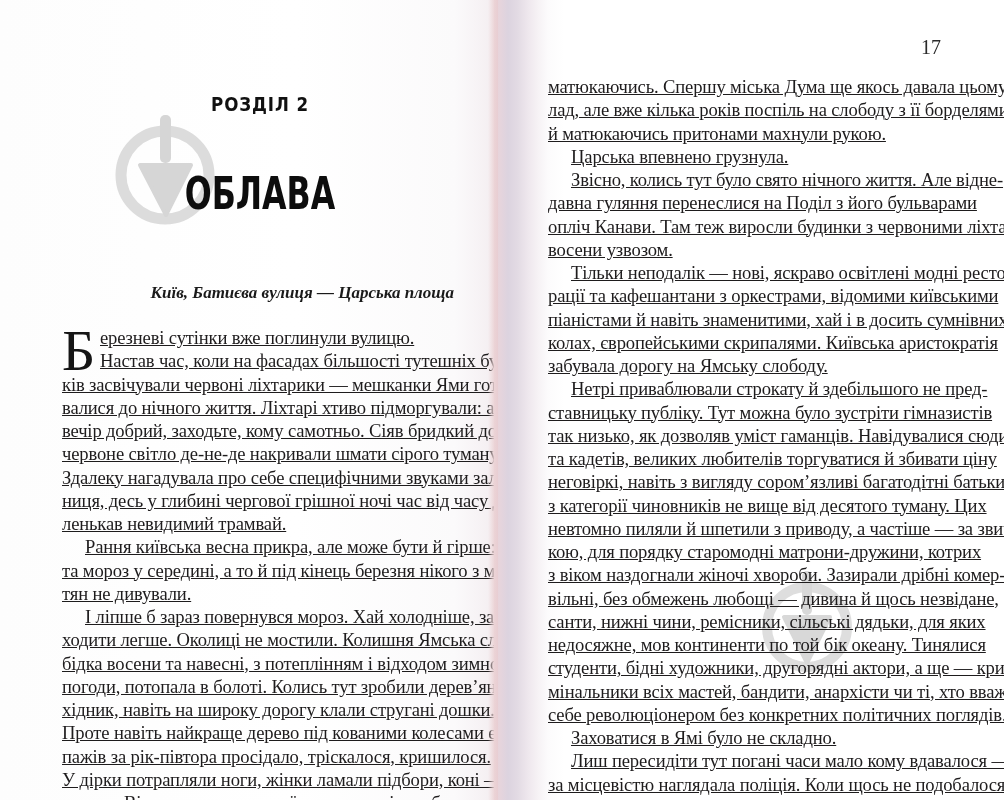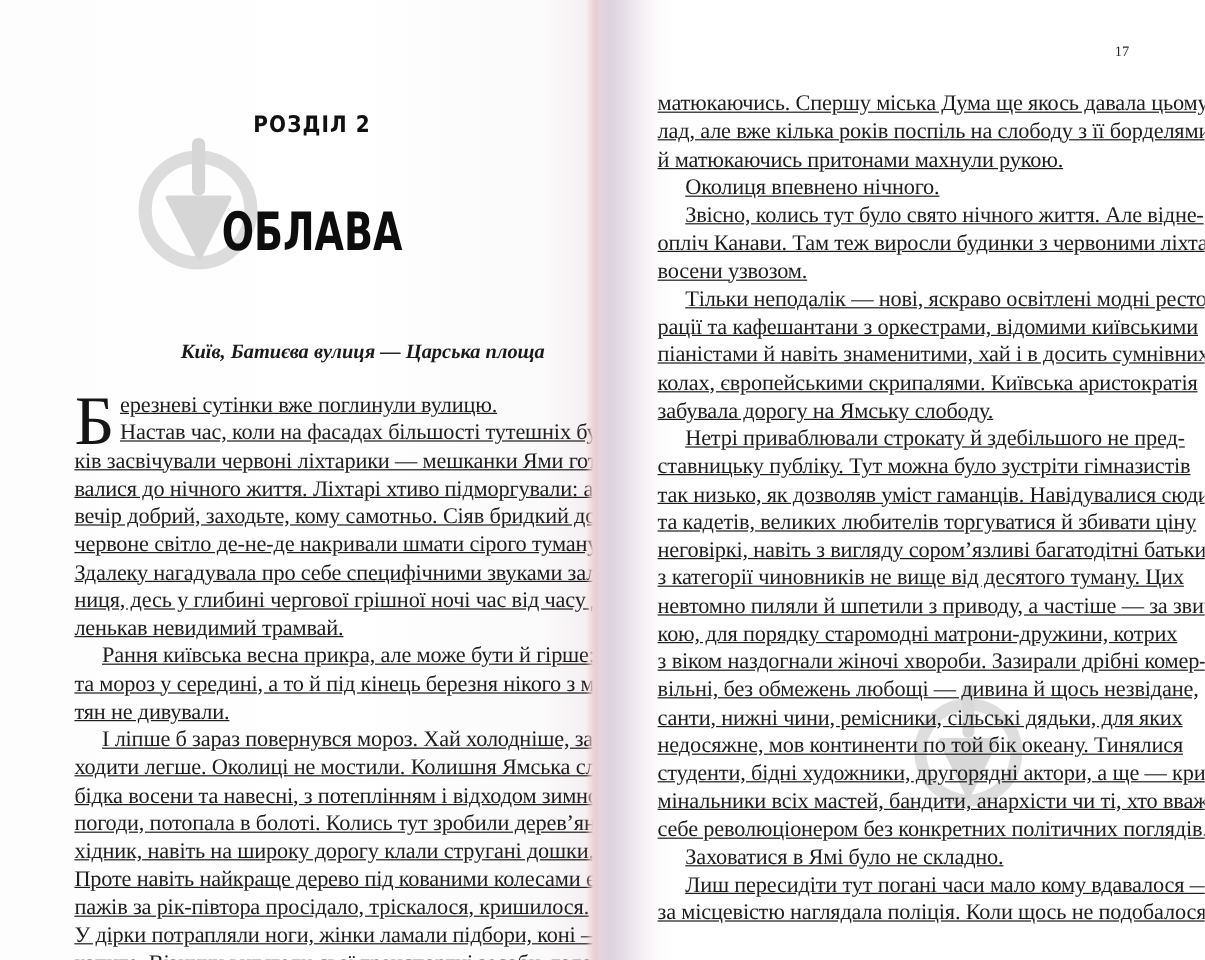--- a/index.html
+++ b/index.html
@@ -130,21 +130,21 @@
     }
     .line.after-cap {
       padding-left: 38px;
     }
 
     .page-number {
       position: absolute;
       right: 63px;
       top: 36px;
       font-family: "Liberation Serif", serif;
-      font-size: 12px;
+      font-size: 20px;
       color: #2a2a2a;
     }
 
     
     .watermark {
       position: absolute;
       pointer-events: none;
     }
     .watermark svg { display: block; }
   </style>
@@ -203,22 +203,23 @@
         <circle cx="50" cy="62" r="40" fill="none" stroke="#dedede" stroke-width="10"></circle>
         <rect x="45" y="6" width="10" height="44" rx="5" fill="#d8d8d8"></rect>
         <path d="M 27 52 L 73 52 L 50 98 Z" fill="#d8d8d8" stroke="#d8d8d8" stroke-width="4" stroke-linejoin="round"></path>
       </svg>
     </div>
 
     <div class="text-block right" id="right-text">
         <span class="line">матюкаючись. Спершу міська Дума ще якось давала цьому</span>
         <span class="line">лад, але вже кілька років поспіль на слободу з її борделями</span>
         <span class="line last">й матюкаючись притонами махнули рукою.</span>
-        <span class="line indent last">Околиця впевнено нічного.</span>
+        <span class="line indent last">Царська впевнено грузнула.</span>
         <span class="line indent">Звісно, колись тут було свято нічного життя. Але відне-</span>
+        <span class="line">давна гуляння перенеслися на Поділ з його бульварами</span>
         <span class="line">опліч Канави. Там теж виросли будинки з червоними ліхта-</span>
         <span class="line last">восени узвозом.</span>
         <span class="line indent">Тільки неподалік — нові, яскраво освітлені модні ресто-</span>
         <span class="line">рації та кафешантани з оркестрами, відомими київськими</span>
         <span class="line">піаністами й навіть знаменитими, хай і в досить сумнівних</span>
         <span class="line">колах, європейськими скрипалями. Київська аристократія</span>
         <span class="line last">забувала дорогу на Ямську слободу.</span>
         <span class="line indent">Нетрі приваблювали строкату й здебільшого не пред-</span>
         <span class="line">ставницьку публіку. Тут можна було зустріти гімназистів</span>
         <span class="line">так низько, як дозволяв уміст гаманців. Навідувалися сюди</span>

